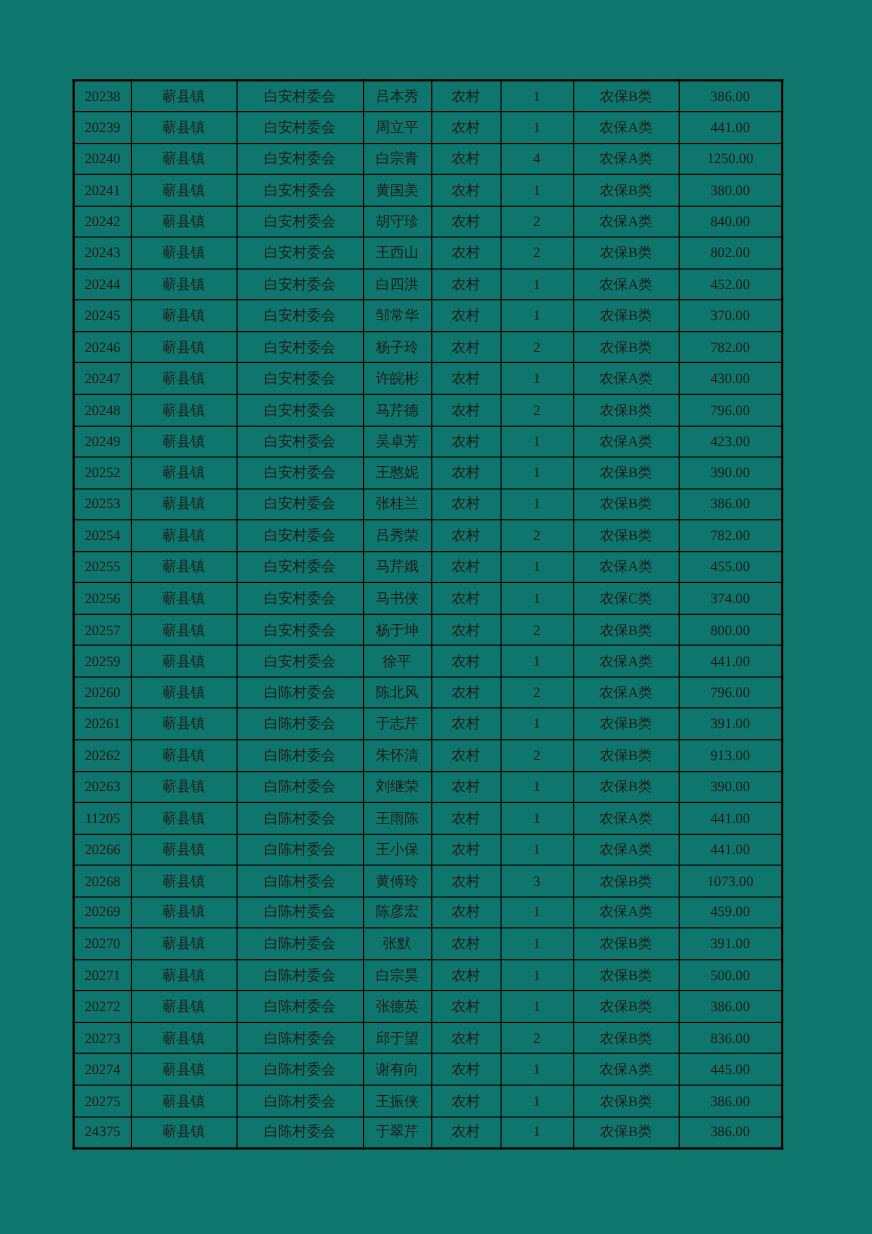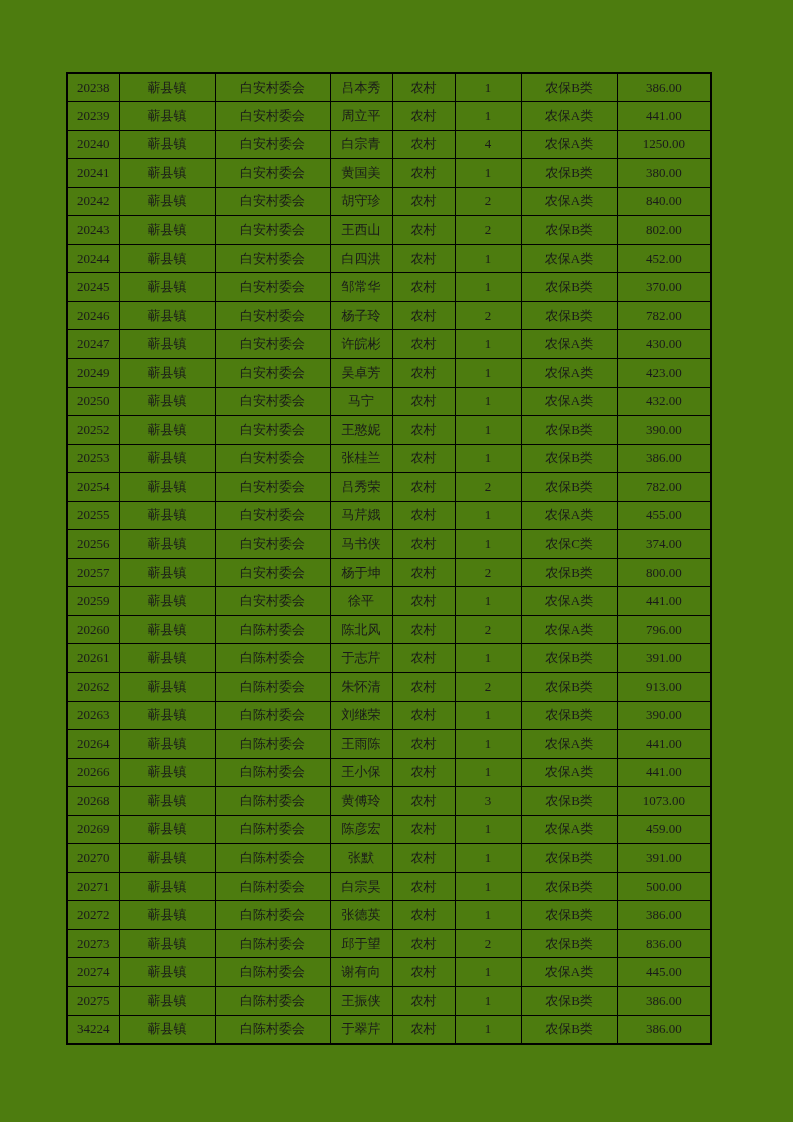--- a/index.html
+++ b/index.html
@@ -6,21 +6,21 @@
   html, body {
     width: 793px;
     height: 1122px;
     background: #ffffff;
     font-family: "Liberation Serif", "DejaVu Serif", serif;
   }
   .page {
     position: relative;
     width: 793px;
     height: 1122px;
-    background: #4d7c0f;
+    background: #0f766e;
     overflow: hidden;
   }
   table.roster {
     position: absolute;
     left: 66px;
     top: 72px;
     width: 644px;
     height: 973px;
     border-collapse: collapse;
     table-layout: fixed;
@@ -156,38 +156,38 @@
           <td>20247</td>
           <td>蕲县镇</td>
           <td>白安村委会</td>
           <td>许皖彬</td>
           <td>农村</td>
           <td>1</td>
           <td>农保A类</td>
           <td>430.00</td>
         </tr>
         <tr>
+          <td>20248</td>
+          <td>蕲县镇</td>
+          <td>白安村委会</td>
+          <td>马芹德</td>
+          <td>农村</td>
+          <td>2</td>
+          <td>农保B类</td>
+          <td>796.00</td>
+        </tr>
+        <tr>
           <td>20249</td>
           <td>蕲县镇</td>
           <td>白安村委会</td>
           <td>吴卓芳</td>
           <td>农村</td>
           <td>1</td>
           <td>农保A类</td>
           <td>423.00</td>
-        </tr>
-        <tr>
-          <td>20250</td>
-          <td>蕲县镇</td>
-          <td>白安村委会</td>
-          <td>马宁</td>
-          <td>农村</td>
-          <td>1</td>
-          <td>农保A类</td>
-          <td>432.00</td>
         </tr>
         <tr>
           <td>20252</td>
           <td>蕲县镇</td>
           <td>白安村委会</td>
           <td>王憨妮</td>
           <td>农村</td>
           <td>1</td>
           <td>农保B类</td>
           <td>390.00</td>
@@ -286,21 +286,21 @@
           <td>20263</td>
           <td>蕲县镇</td>
           <td>白陈村委会</td>
           <td>刘继荣</td>
           <td>农村</td>
           <td>1</td>
           <td>农保B类</td>
           <td>390.00</td>
         </tr>
         <tr>
-          <td>20264</td>
+          <td>11205</td>
           <td>蕲县镇</td>
           <td>白陈村委会</td>
           <td>王雨陈</td>
           <td>农村</td>
           <td>1</td>
           <td>农保A类</td>
           <td>441.00</td>
         </tr>
         <tr>
           <td>20266</td>
@@ -386,21 +386,21 @@
           <td>20275</td>
           <td>蕲县镇</td>
           <td>白陈村委会</td>
           <td>王振侠</td>
           <td>农村</td>
           <td>1</td>
           <td>农保B类</td>
           <td>386.00</td>
         </tr>
         <tr>
-          <td>34224</td>
+          <td>24375</td>
           <td>蕲县镇</td>
           <td>白陈村委会</td>
           <td>于翠芹</td>
           <td>农村</td>
           <td>1</td>
           <td>农保B类</td>
           <td>386.00</td>
         </tr>
       </tbody>
   </table>

